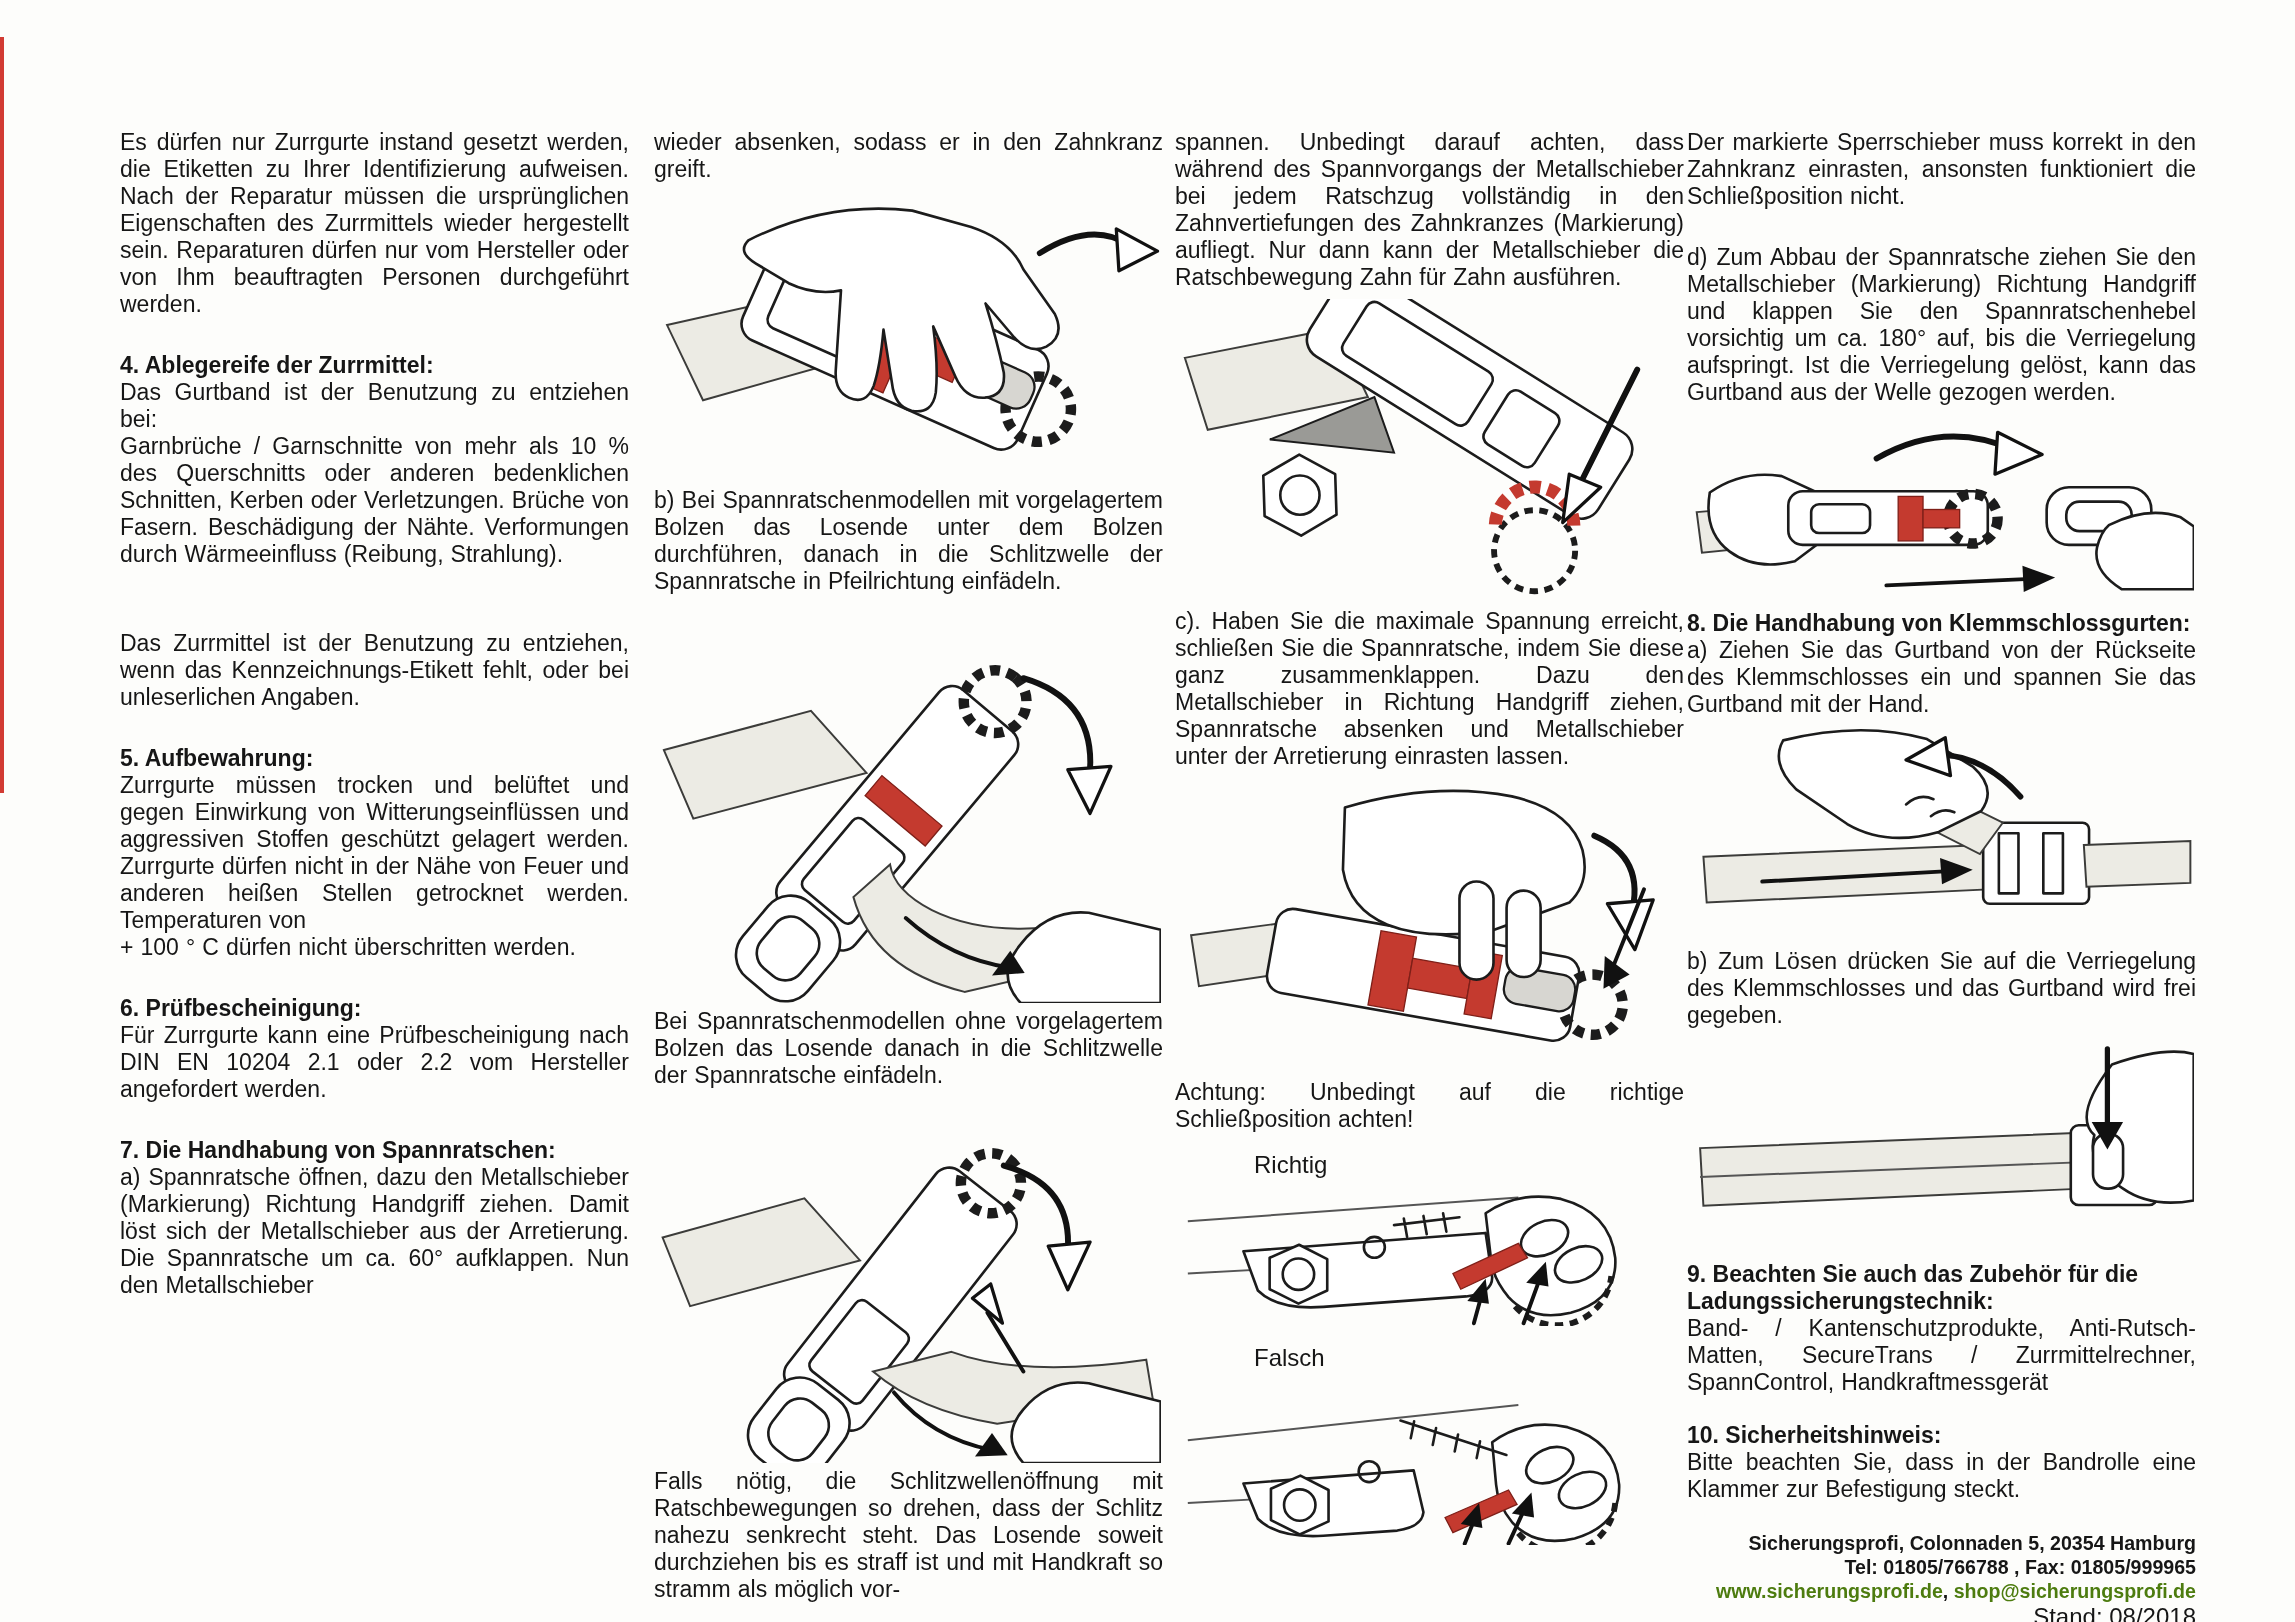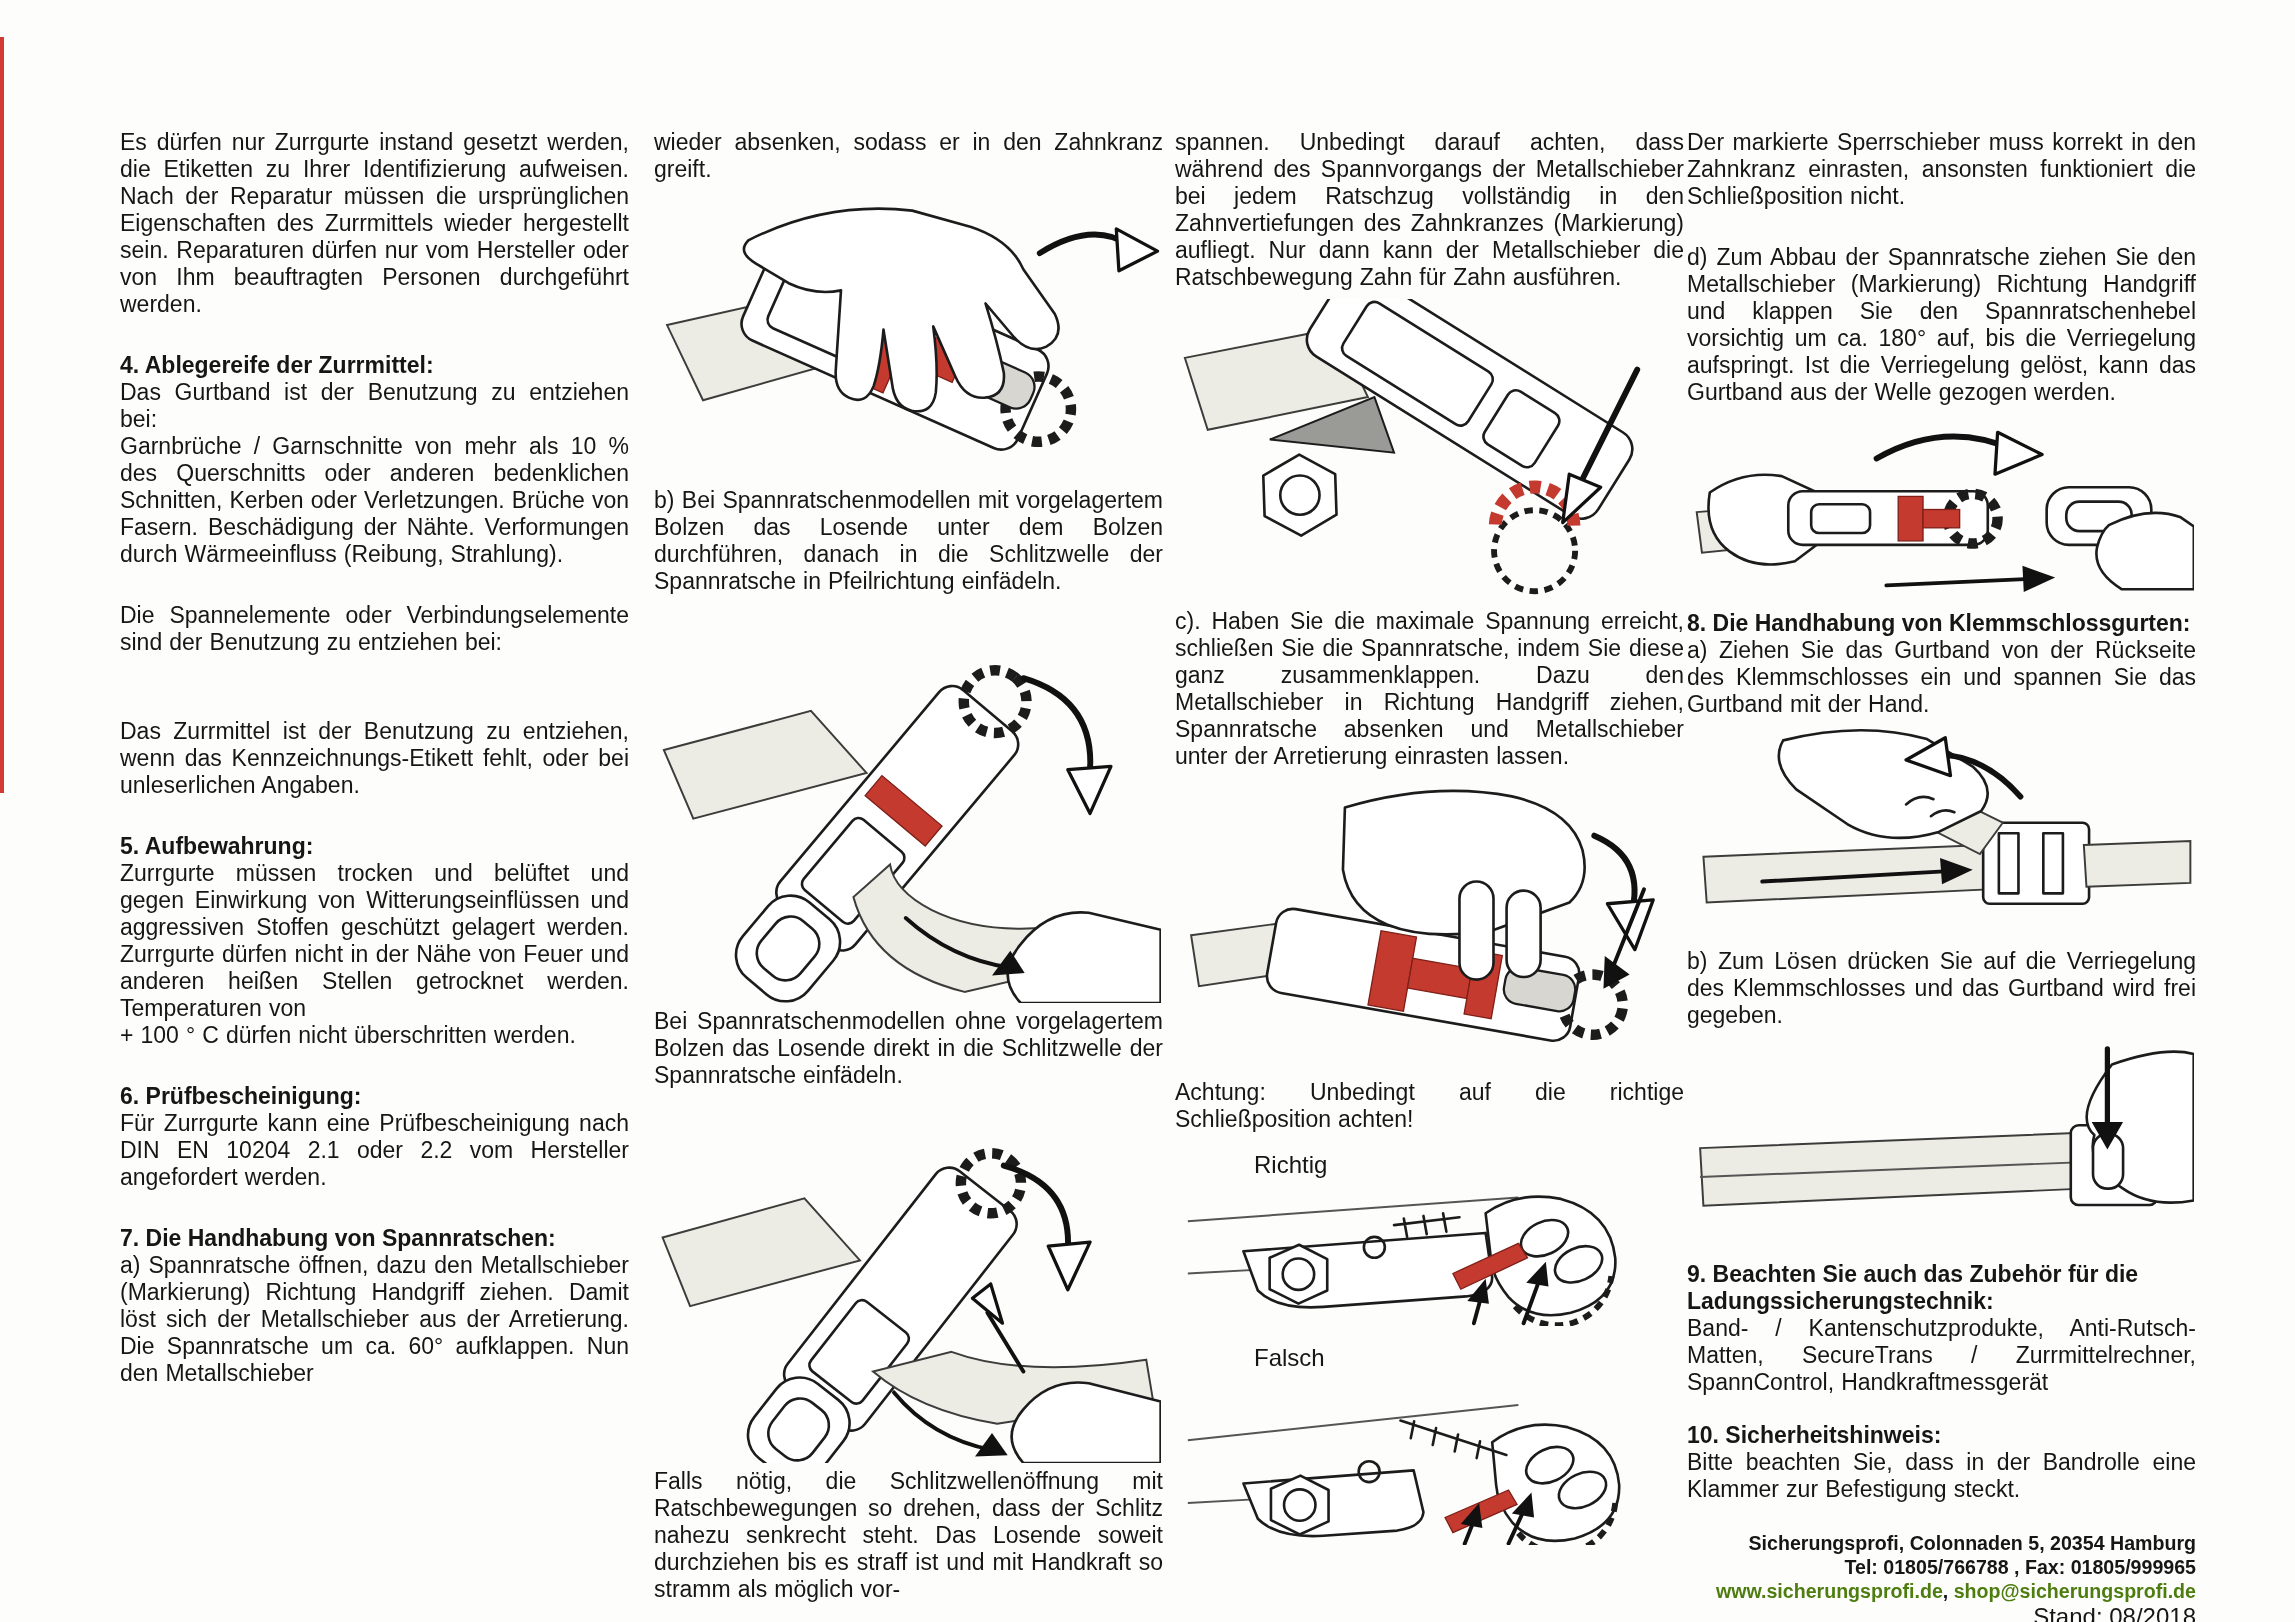--- a/index.html
+++ b/index.html
@@ -60,21 +60,20 @@
 
   <div class="red-edge"></div>
   <div class="edge-line"></div>
   <div class="bottom-bar"></div>
 
   <div class="col" id="col1">
     <p class="p">Es dürfen nur Zurrgurte instand gesetzt werden, die Etiketten zu Ihrer Identifizierung aufweisen. Nach der Reparatur müssen die ursprünglichen Eigenschaften des Zurrmittels wieder hergestellt sein. Reparaturen dürfen nur vom Hersteller oder von Ihm beauftragten Personen durchgeführt werden.</p>
     <p class="h mt">4. Ablegereife der Zurrmittel:</p>
     <p class="p">Das Gurtband ist der Benutzung zu entziehen bei:</p>
     <p class="p">Garnbrüche / Garnschnitte von mehr als 10 % des Querschnitts oder anderen bedenklichen Schnitten, Kerben oder Verletzungen. Brüche von Fasern. Beschädigung der Nähte. Verformungen durch Wärmeeinfluss (Reibung, Strahlung).</p>
-    <p class="p mt">Die Spannelemente oder Verbindungselemente sind der Benutzung zu entziehen bei:</p>
     <p class="p mtbig">Das Zurrmittel ist der Benutzung zu entziehen, wenn das Kennzeichnungs-Etikett fehlt, oder bei unleserlichen Angaben.</p>
     <p class="h mt">5. Aufbewahrung:</p>
     <p class="p">Zurrgurte müssen trocken und belüftet und gegen Einwirkung von Witterungseinflüssen und aggressiven Stoffen geschützt gelagert werden. Zurrgurte dürfen nicht in der Nähe von Feuer und anderen heißen Stellen getrocknet werden. Temperaturen von</p>
     <p class="p last">+ 100 ° C dürfen nicht überschritten werden.</p>
     <p class="h mt">6. Prüfbescheinigung:</p>
     <p class="p">Für Zurrgurte kann eine Prüfbescheinigung nach DIN EN 10204 2.1 oder 2.2 vom Hersteller angefordert werden.</p>
     <p class="h mt">7. Die Handhabung von Spannratschen:</p>
     <p class="p">a) Spannratsche öffnen, dazu den Metallschieber (Markierung) Richtung Handgriff ziehen. Damit löst sich der Metallschieber aus der Arretierung. Die Spannratsche um ca. 60° aufklappen. Nun den Metallschieber</p>
   </div>
 
@@ -110,21 +109,21 @@
         <rect class="red" x="360" y="275" width="40" height="120"></rect>
       </g>
       <path class="strap" d="M300,450 Q330,560 470,595 L700,542 L688,482 Q520,520 420,470 Q362,440 356,400 Z"></path>
       <path class="ln" d="M556,522 Q598,468 660,474 L770,500 L770,612 L556,612 Q516,570 556,522 Z"></path>
       <path class="arrow2" d="M380,482 Q450,545 540,558"></path>
       <polygon class="shead" points="562,566 512,570 540,532"></polygon>
       <path class="arrow" d="M560,115 Q678,150 660,275"></path>
       <path class="ahead" d="M628,255 L662,322 L694,250 Z"></path>
     </svg>
 
-    <p class="p">Bei Spannratschenmodellen ohne vorgelagertem Bolzen das Losende direkt in die Schlitzwelle der Spannratsche einfädeln.</p>
+    <p class="p">Bei Spannratschenmodellen ohne vorgelagertem Bolzen das Losende danach in die Schlitzwelle der Spannratsche einfädeln.</p>
 
     <svg class="ill" width="504" height="366" viewBox="0 0 770 560">
       <path class="strap" d="M8,215 L225,155 L310,250 L50,320 Z"></path>
       <g transform="rotate(-52 360 300)">
         <rect class="ln" x="150" y="240" width="420" height="150" rx="26"></rect>
         <rect class="ol" x="190" y="265" width="135" height="100" rx="12"></rect>
         <rect class="ln" x="35" y="250" width="145" height="130" rx="45"></rect>
         <rect class="ol" x="62" y="276" width="90" height="78" rx="30"></rect>
         <circle class="gear" cx="585" cy="315" r="46"></circle>
       </g>

